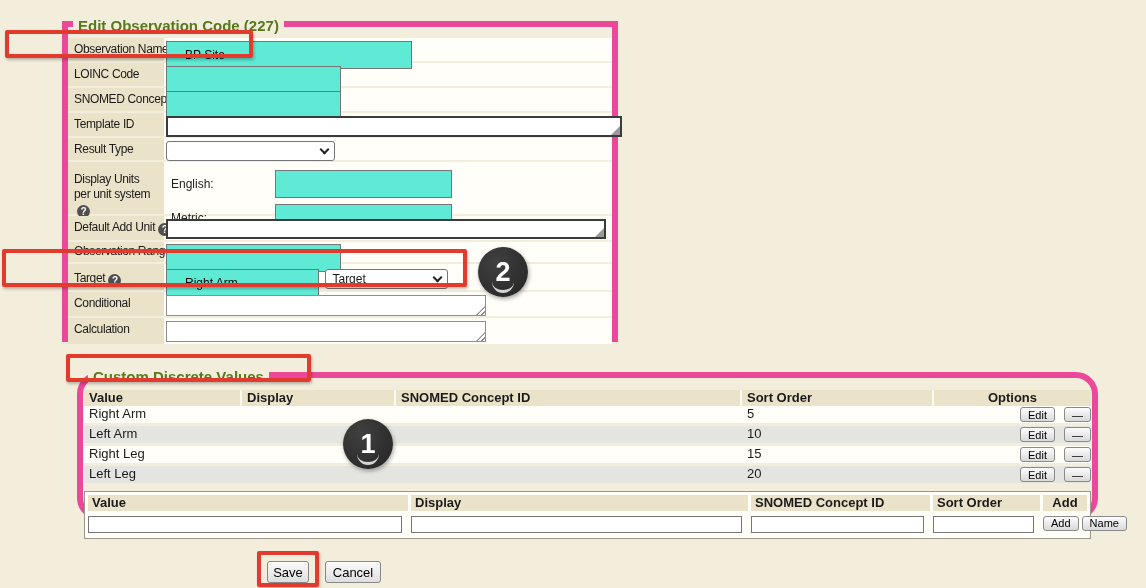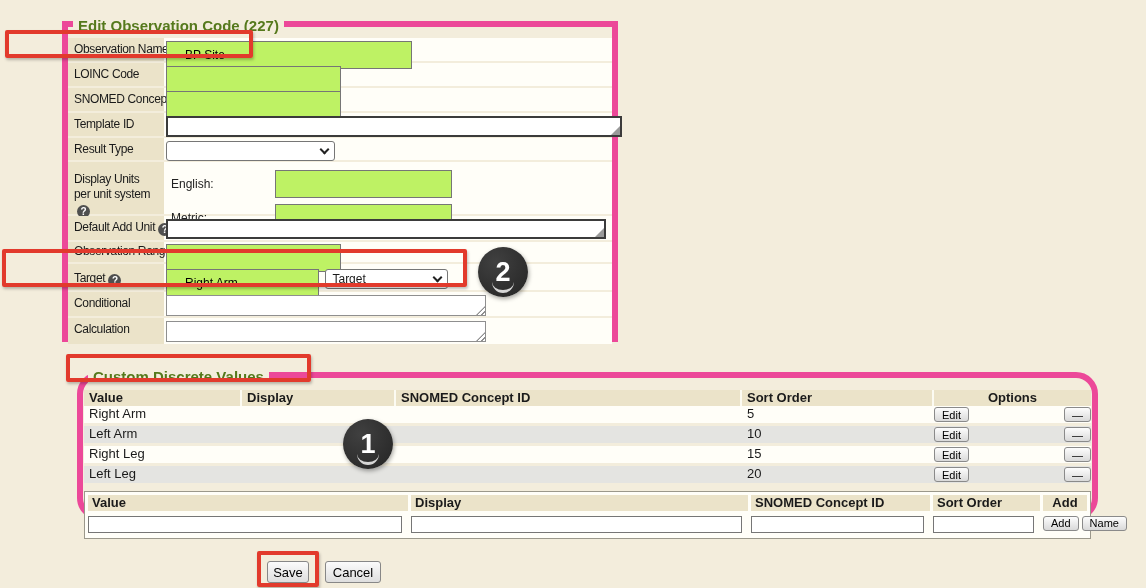--- a/index.html
+++ b/index.html
@@ -14,21 +14,21 @@
   .legend { position:absolute; top:-10px; left:5px; background:#f3eddc; padding:0 5px;
             font-size:15px; font-weight:bold; color:#55791c; white-space:nowrap; }
 
   
   .rows { margin-top:11px; }
   .frow { display:flex; background:#fffef8; border-bottom:2px solid #f3eddc; }
   .flabel { width:96px; flex:0 0 96px; background:#ebe3c9; padding:4px 1px 0 6px;
             font-size:12px; letter-spacing:-0.35px; white-space:nowrap; }
   .fvalue { flex:1; padding:2px 0 0 2px; }
   .h25{height:25px}.h24{height:24px}.h54{height:54px}.h26{height:26px}.h22{height:22px}.h28{height:28px}
-  .ti { height:28px; border:1px solid #767676; background:#bef264; font:12px "Liberation Sans",sans-serif;
+  .ti { height:28px; border:1px solid #767676; background:#5eead4; font:12px "Liberation Sans",sans-serif;
         padding:0 18px; margin-top:1px; }
   .w246{width:246px}.w175{width:175px}.w177{width:177px}.w153{width:153px}
 
   .ta { position:relative; background:#fff; margin-top:1px; }
   .ta-dark { border:2px solid #3b3b3b; }
   .ta-lite { border:1px solid #8f8f8f; }
   .grip { position:absolute; right:0; bottom:0; width:9px; height:9px;
           background:repeating-linear-gradient(-45deg, transparent 0 2px, #8f8f8f 2px 3.2px);
           clip-path:polygon(100% 0, 100% 100%, 0 100%); }
   .grip-dark { background:linear-gradient(135deg, transparent 45%, #9a9a9a 45%); }
@@ -50,21 +50,21 @@
 
   
   .dv-head { display:flex; margin:12px 1px 0 1px; height:16px; font-size:13px; font-weight:bold; }
   .dv-head > div { background:#ebe3c9; padding:0 0 0 5px; border-right:2px solid #fcfbf2; line-height:16px; }
   .dv-head > div:last-child { border-right:none; text-align:center; padding-left:0; }
   .c1{width:158px}.c2{width:154px}.c3{width:346px}.c4{width:192px}.c5{flex:1}
   .dv-row { display:flex; height:20px; border-bottom:3px solid #f3eddc; margin:0 1px; font-size:13px; }
   .dv-row.odd  { background:#fffef8; }
   .dv-row.even { background:#e4e4e1; }
   .dv-row > div { padding-left:5px; line-height:16px; }
-  .dv-row .opts { flex:1; display:flex; justify-content:space-between; align-items:center; gap:2px; padding:0; }
+  .dv-row .opts { flex:1; display:flex; justify-content:flex-end; align-items:center; gap:9px; padding:0; }
 
   .btn-sm { font:11px "Liberation Sans",sans-serif; height:15px; line-height:12px; padding:0 7px;
             border:1px solid #8a8a8a; border-radius:3px; background:linear-gradient(#fdfdfd,#d9d9d9); cursor:pointer; }
 
   .addbox { margin:5px 1px 0 1px; border:1px solid #9b988b; background:#fffef8; padding:3px 3px 5px 3px; }
   .add-grid { display:grid; grid-template-columns:320px 337px 179px 107px auto; column-gap:3px; }
   .add-grid.hdr > div { background:#ebe3c9; height:16px; font-size:13px; font-weight:bold;
                         line-height:16px; padding-left:4px; }
   .add-grid.hdr > div:last-child { text-align:center; padding-left:0; }
   .add-grid.inp { margin-top:3px; }

